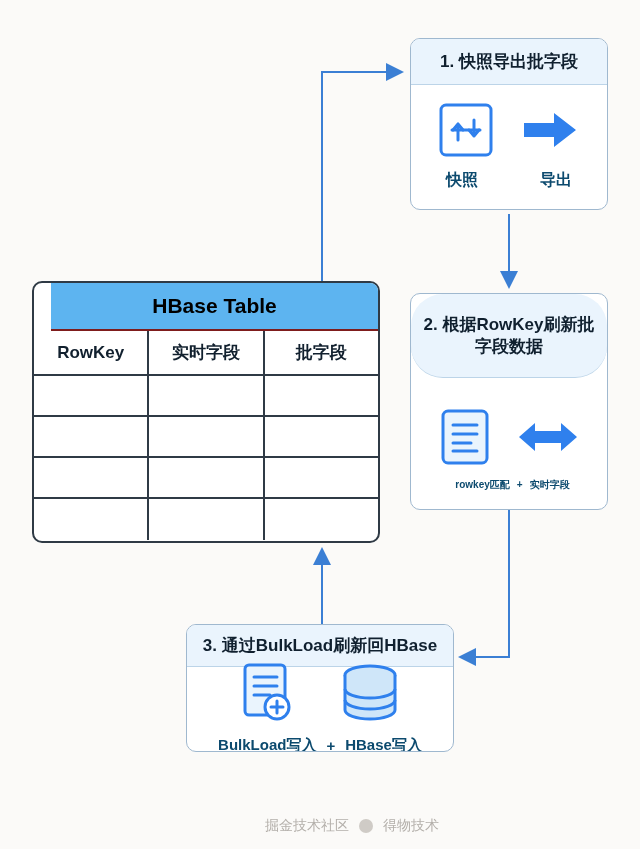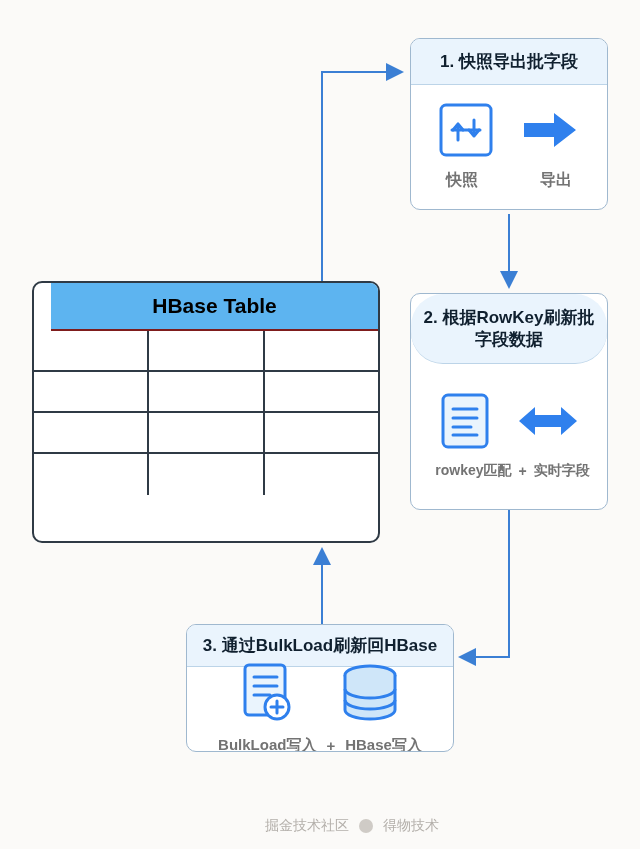--- a/index.html
+++ b/index.html
@@ -114,34 +114,34 @@
     gap: 26px;
   }
   .label-row {
     display: flex;
     align-items: center;
     justify-content: flex-start;
     gap: 20px;
     margin-top: 8px;
     font-size: 16px;
     font-weight: bold;
-    color: #737373;
+    color: #0c4a6e;
   }
 
   
   #step1 { left: 410px; top: 38px; width: 198px; height: 172px; }
   #step1 .step-head { height: 46px; }
   #step1 .step-body { height: calc(100% - 46px); }
   #step1 .label-row .lbl { width: 74px; text-align: center; }
 
   
   #step2 { left: 410px; top: 293px; width: 198px; height: 217px; }
-  #step2 .step-head { height: 70px; border-radius: 32px; }
+  #step2 .step-head { height: 84px; border-radius: 32px; }
   #step2 .step-body { height: calc(100% - 70px); }
-  #step2 .label-row { gap: 7px; font-size: 14px; padding-left: 7px; }
+  #step2 .label-row { gap: 7px; font-size: 10px; padding-left: 7px; }
 
   
   #step3 { left: 186px; top: 624px; width: 268px; height: 128px; }
   #step3 .step-head { height: 42px; }
   #step3 .step-body { height: calc(100% - 42px); }
   #step3 .icon-row { gap: 44px; }
   #step3 .label-row { gap: 10px; font-size: 15px; }
 
   
   .icon { display: block; }
@@ -183,20 +183,25 @@
 
     <path d="M509,214 L509,285" fill="none" stroke="#3b7fd4" stroke-width="2" marker-end="url(#ah)"></path>
 
     <path d="M509,510 L509,657 L462,657" fill="none" stroke="#3b7fd4" stroke-width="2" marker-end="url(#ah)"></path>
 
     <path d="M322,624 L322,551" fill="none" stroke="#3b7fd4" stroke-width="2" marker-end="url(#ah)"></path>
   </svg>
 
   <div class="hbase-table">
     <div class="hbase-title">HBase Table</div>
+    <div class="hbase-header-row">
+      <div class="cell">RowKey</div>
+      <div class="cell">实时字段</div>
+      <div class="cell">批字段</div>
+    </div>
     <div class="hbase-body-row">
       <div class="cell"></div>
       <div class="cell"></div>
       <div class="cell"></div>
     </div>
     <div class="hbase-body-row">
       <div class="cell"></div>
       <div class="cell"></div>
       <div class="cell"></div>
     </div>

